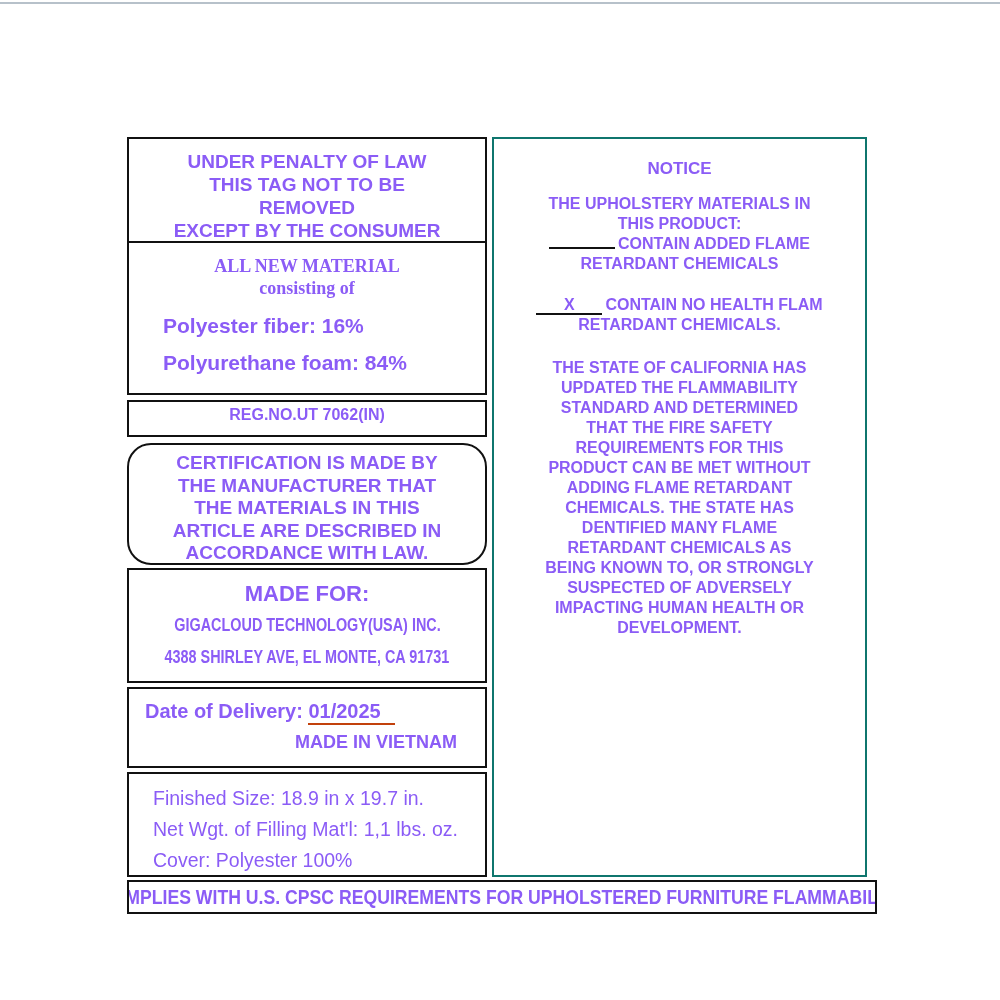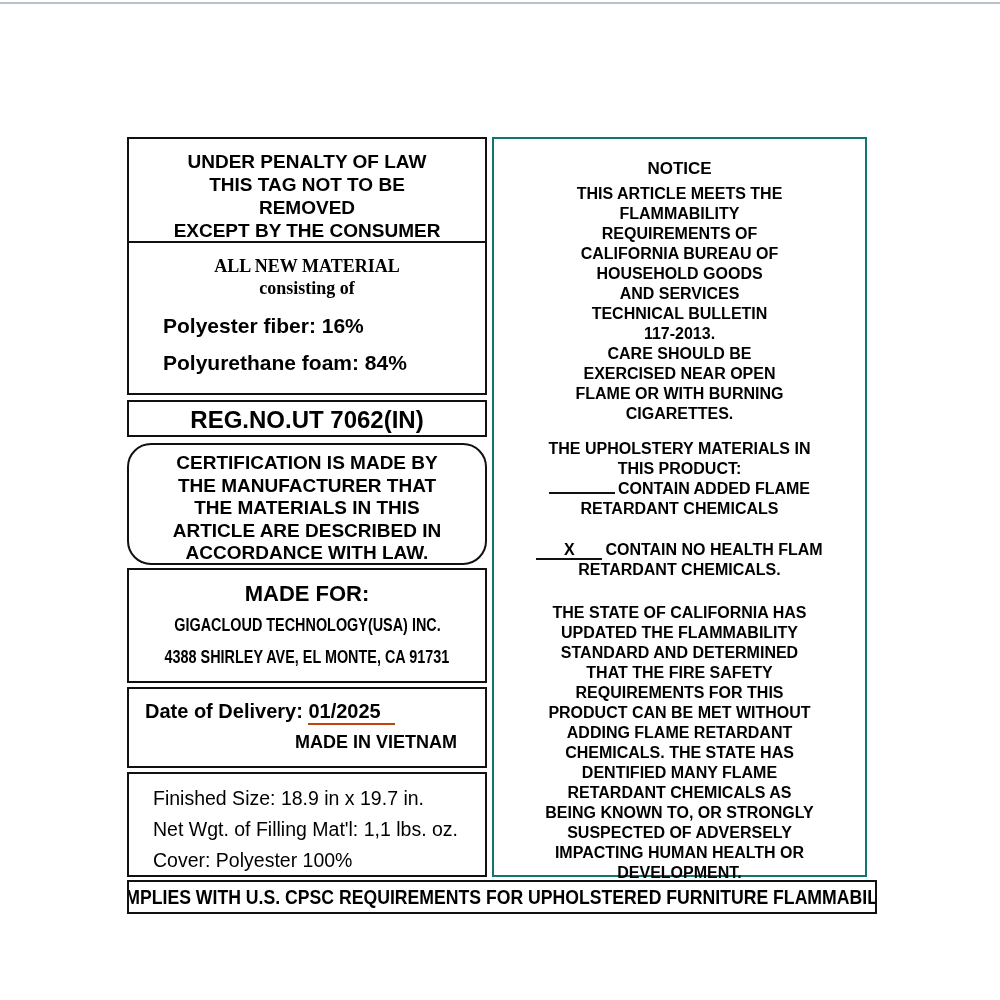--- a/index.html
+++ b/index.html
@@ -1,18 +1,18 @@
 <!DOCTYPE html>
 <html><head>
 <meta charset="utf-8">
 <style>
   html,body{margin:0;padding:0;background:#ffffff;}
   .canvas{
     position:relative;width:1000px;height:1000px;background:#ffffff;overflow:hidden;
-    font-family:"Liberation Sans",sans-serif;color:#000000;
+    font-family:"Liberation Sans",sans-serif;color:#8b5cf6;
   }
   .top-rule{position:absolute;left:0;top:2px;width:1000px;height:2px;background:#b7c1ca;}
   .box{box-sizing:border-box;border:2px solid #111111;background:#ffffff;}
   .left-col{position:absolute;left:127px;top:137px;width:360px;}
   .right-col{
     position:absolute;left:492px;top:137px;width:375px;height:740px;
     box-sizing:border-box;border:2px solid #0f766e;padding-top:20px;
     text-align:center;font-weight:bold;font-size:16px;line-height:20px;
   }
   .banner{
@@ -27,21 +27,21 @@
   .pre{white-space:pre-line;}
   .condensed{display:inline-block;transform:scaleX(0.8);transform-origin:center;white-space:nowrap;}
 
   
   .box-penalty{height:106px;padding-top:11px;font-weight:bold;font-size:19px;line-height:23px;text-align:center;}
   .box-material{height:154px;margin-top:-2px;}
   .material-heading{padding-top:12px;text-align:center;font-weight:bold;font-size:18px;line-height:22px;font-family:Liberation Serif, serif;}
   .component-line{padding-left:34px;font-weight:bold;font-size:21px;}
   .component-line.first{margin-top:15px;}
   .component-line.second{margin-top:13px;}
-  .box-reg{margin-top:5px;height:37px;padding-top:4px;text-align:center;font-weight:bold;font-size:24px;}
+  .box-reg{margin-top:5px;height:37px;padding-top:4px;text-align:center;font-weight:bold;font-size:16px;}
   .box-cert{margin-top:6px;height:122px;padding-top:7px;text-align:center;font-weight:bold;font-size:19px;line-height:22.5px;border-radius:24px;}
   .box-madefor{margin-top:3px;height:115px;padding-top:12px;text-align:center;}
   .madefor-heading{font-weight:bold;font-size:22px;line-height:24px;}
   .madefor-company{margin-top:9px;font-weight:bold;font-size:18px;}
   .madefor-address{margin-top:11px;font-weight:bold;font-size:18px;}
   .box-delivery{margin-top:4px;height:81px;padding:11px 0 0 16px;}
   .delivery-line{font-weight:bold;font-size:20px;}
   .date-value{border-bottom:2px solid #c2410c;padding-right:14px;padding-bottom:1px;}
   .origin-line{margin-top:9px;text-align:right;font-weight:bold;font-size:18px;padding-right:28px;}
   .box-specs{margin-top:4px;height:105px;padding:9px 0 0 24px;font-size:19.5px;line-height:31px;}
@@ -104,32 +104,20 @@
     <div class="box box-specs">
       <div>Finished Size: 18.9 in x 19.7 in.</div>
       <div>Net Wgt. of Filling Mat'l: 1,1 lbs. oz.</div>
       <div>Cover: Polyester 100%</div>
     </div>
 
   </div>
 
   <div class="right-col">
     <div class="notice-title">NOTICE</div>
-    <div class="r-para1 pre">THIS ARTICLE MEETS THE
-FLAMMABILITY
-REQUIREMENTS OF
-CALIFORNIA BUREAU OF
-HOUSEHOLD GOODS
-AND SERVICES
-TECHNICAL BULLETIN
-117-2013.
-CARE SHOULD BE
-EXERCISED NEAR OPEN
-FLAME OR WITH BURNING
-CIGARETTES.</div>
 
     <div class="r-upholstery pre">THE UPHOLSTERY MATERIALS IN
 THIS PRODUCT:</div>
 
     <div class="check-item">
       <div><span class="blank"></span><span>CONTAIN ADDED FLAME</span></div>
       <div>RETARDANT CHEMICALS</div>
     </div>
 
     <div class="check-item second">

